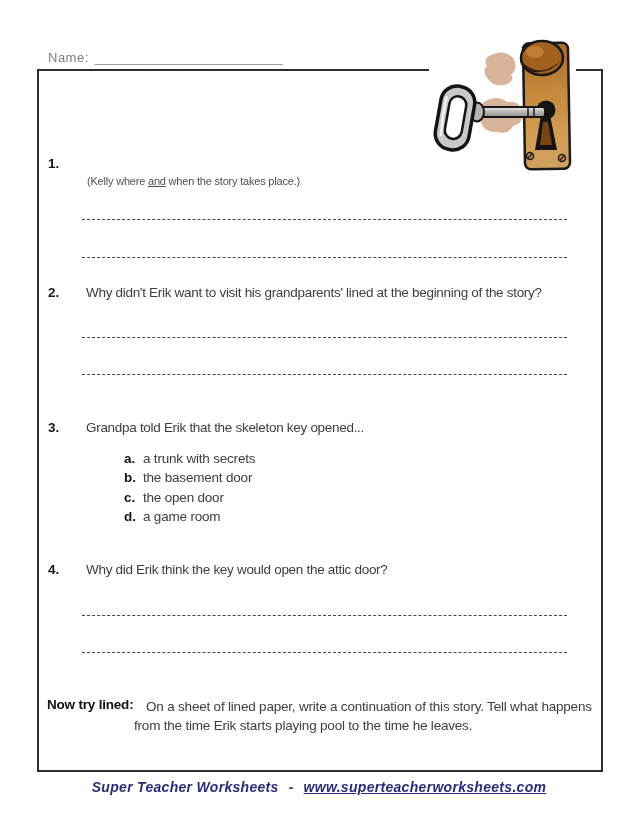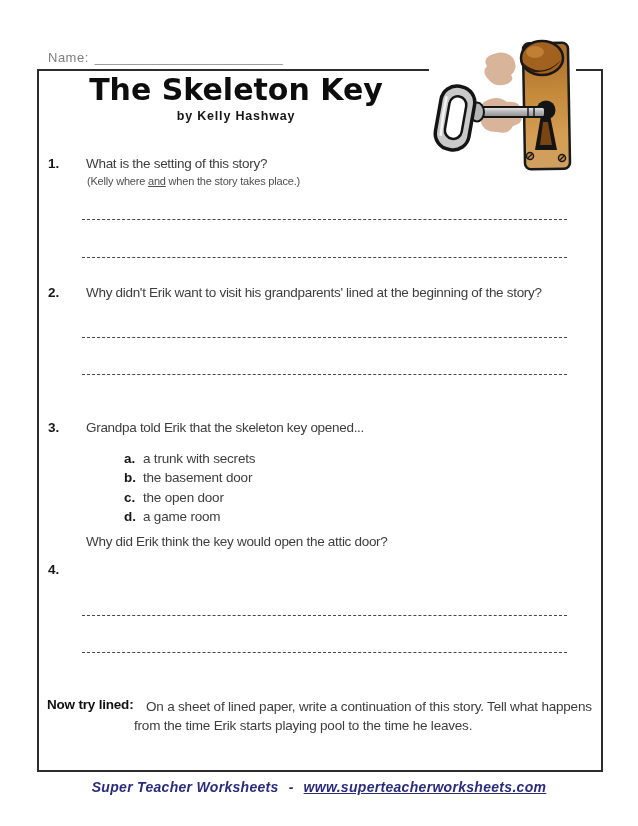--- a/index.html
+++ b/index.html
@@ -38,24 +38,20 @@
 <body>
 
 <div class="page">
 
   <div class="name-row">
     <span>Name:</span><span class="name-line">__________________________</span>
   </div>
 
   <div class="frame"></div>
 
-  <div class="title-block">
-    <div class="title">The Skeleton Key</div>
-    <div class="byline">by Kelly Hashway</div>
-  </div>
 
   <div class="illustration">
     <svg width="147" height="147" viewBox="0 0 147 147">
       <defs>
         <linearGradient id="plateGrad" x1="0" y1="0" x2="0" y2="1">
           <stop offset="0" stop-color="#a96a27"></stop>
           <stop offset="0.4" stop-color="#c58a3c"></stop>
           <stop offset="0.75" stop-color="#d49e54"></stop>
           <stop offset="1" stop-color="#cfa061"></stop>
         </linearGradient>
@@ -92,21 +88,20 @@
         <g transform="rotate(10 26 90)">
           <rect x="9" y="58" width="34" height="64" rx="16" fill="#c9c9c9" stroke="#141414" stroke-width="3.5"></rect>
           <rect x="18" y="68" width="17" height="43" rx="8.5" fill="#ffffff" stroke="#141414" stroke-width="2.5"></rect>
           <path d="M14 70 Q13 90 15 110" stroke="#f2f2f2" stroke-width="2.5" fill="none"></path>
         </g>
       </g>
     </svg>
   </div>
 
   <div class="qnum" style="top:156px">1.</div>
-  <div class="qtext" style="top:156px">What is the setting of this story?</div>
   <div class="hint" style="top:175px"><span>(Kelly where </span><span class="u">and</span><span> when the story takes place.)</span></div>
   <div class="ansline" style="top:219px"></div>
   <div class="ansline" style="top:257px"></div>
 
   <div class="qnum" style="top:285px">2.</div>
   <div class="qtext" style="top:285px">Why didn't Erik want to visit his grandparents' lined at the beginning of the story?</div>
   <div class="ansline" style="top:337px"></div>
   <div class="ansline" style="top:374px"></div>
 
   <div class="qnum" style="top:420px">3.</div>
@@ -114,21 +109,21 @@
   <div class="choice-letter" style="top:451px">a.</div>
   <div class="choice-text" style="top:451px">a trunk with secrets</div>
   <div class="choice-letter" style="top:470px">b.</div>
   <div class="choice-text" style="top:470px">the basement door</div>
   <div class="choice-letter" style="top:490px">c.</div>
   <div class="choice-text" style="top:490px">the open door</div>
   <div class="choice-letter" style="top:509px">d.</div>
   <div class="choice-text" style="top:509px">a game room</div>
 
   <div class="qnum" style="top:562px">4.</div>
-  <div class="qtext" style="top:534px">Why did Erik think the key would open the attic door?</div>
+  <div class="qtext" style="top:562px">Why did Erik think the key would open the attic door?</div>
   <div class="ansline" style="top:615px"></div>
   <div class="ansline" style="top:652px"></div>
 
   <div class="ntt-label">Now try lined:</div>
   <div class="ntt-text">On a sheet of lined paper, write a continuation of this story.  Tell what happens from the time Erik starts playing pool to the time he leaves.</div>
 
   <div class="footer">
     <span>Super Teacher Worksheets</span><span class="dash">-</span><span class="url">www.superteacherworksheets.com</span>
   </div>
 

